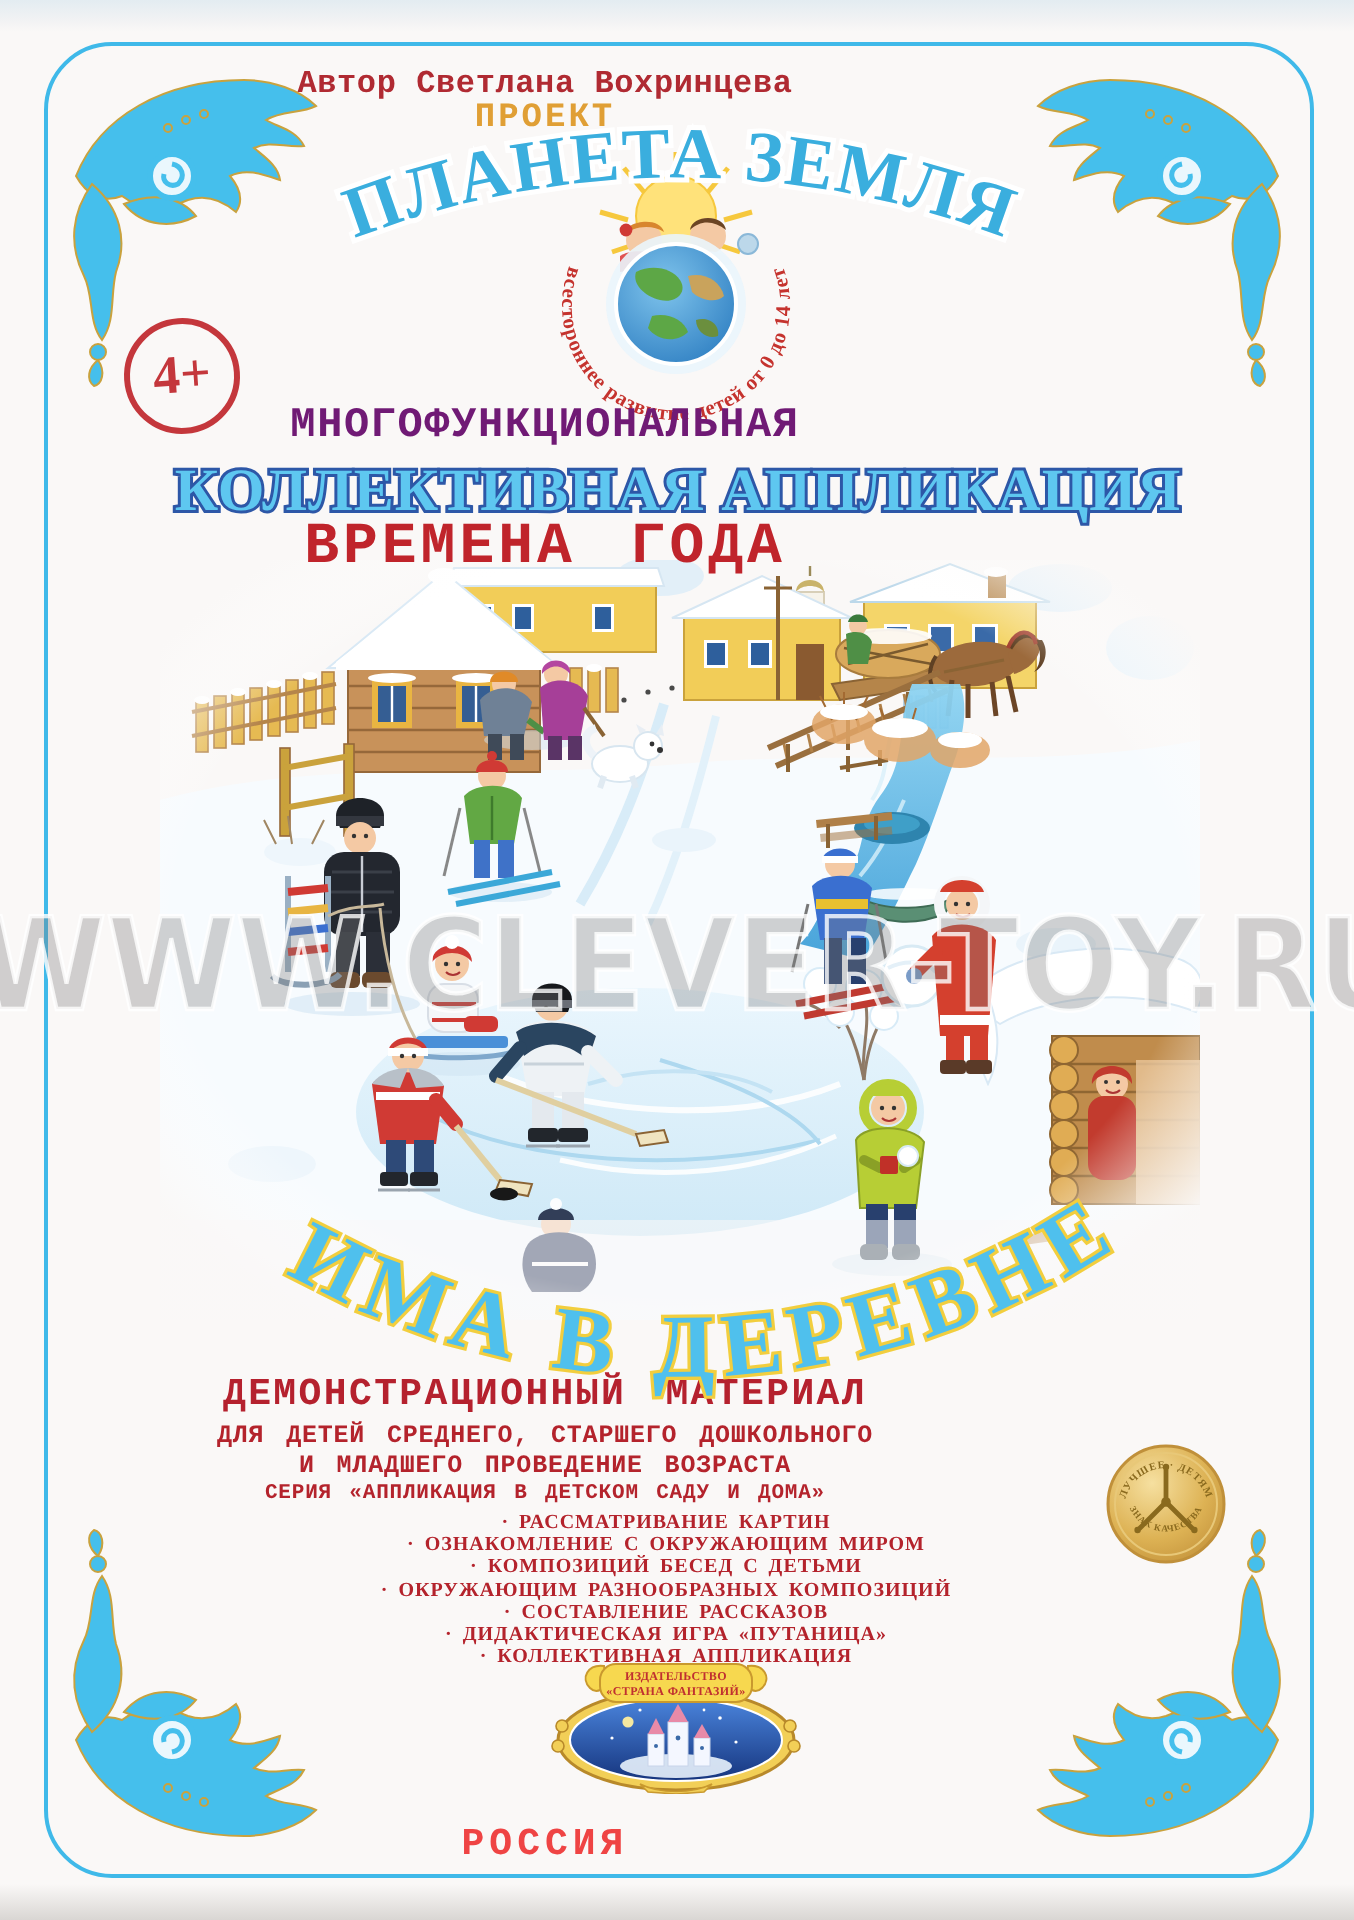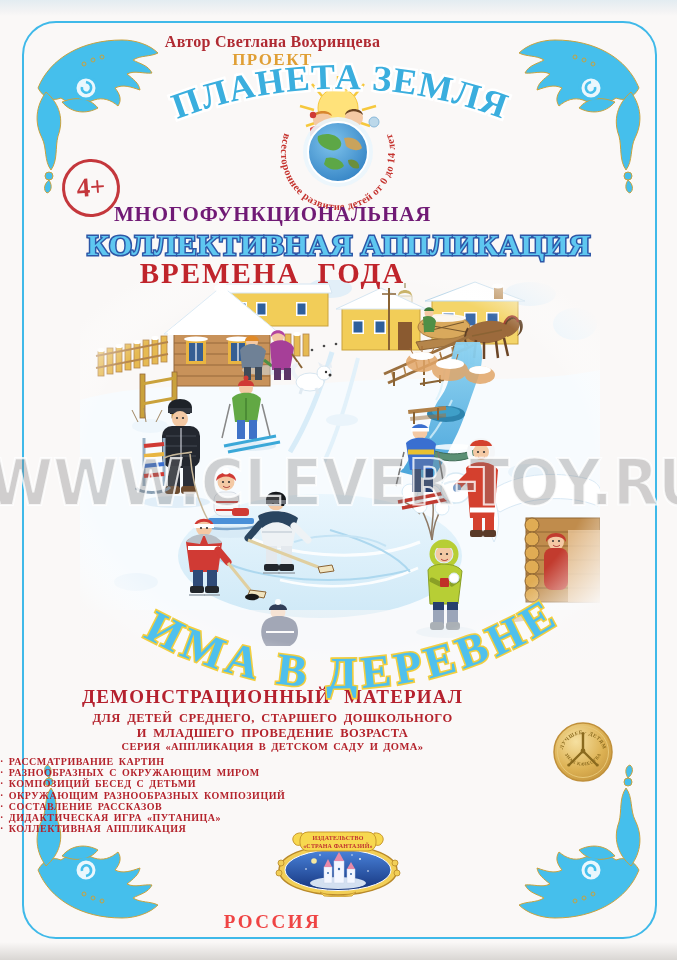--- a/index.html
+++ b/index.html
@@ -18,30 +18,30 @@
   .frame{
     position:absolute;left:22px;top:21px;width:631px;height:914px;
     border:2.5px solid #3fb9e9;border-radius:34px;
   }
   .corner{position:absolute;width:138px;height:168px;z-index:2;}
   .corner.tl{left:28px;top:26px;}
   .corner.tr{right:28px;top:26px;transform:scaleX(-1);}
   .corner.bl{left:28px;bottom:28px;transform:scaleY(-1);}
   .corner.br{right:28px;bottom:28px;transform:scale(-1,-1);}
 
-  .ctext{position:absolute;left:0;width:545px;text-align:center;z-index:5;}
+  .ctext{position:absolute;left:0;width:545px;text-align:center;z-index:5;font-family:Liberation Mono, monospace;}
   .author{top:33px;font-size:16px;font-weight:bold;color:#b02a32;letter-spacing:.3px;}
   .proekt{top:50px;font-size:17px;font-weight:bold;color:#e09f35;letter-spacing:1.5px;}
   .sub1{top:202px;font-size:21px;font-weight:bold;color:#701a75;letter-spacing:.8px;}
   .sub3{top:257px;font-size:29px;font-weight:bold;color:#c0242b;letter-spacing:2px;word-spacing:8px;}
   .demmat{top:686px;font-size:19px;font-weight:bold;color:#b5212e;letter-spacing:1.2px;word-spacing:7px;}
   .aud1{top:711px;font-size:12.5px;font-weight:bold;color:#b4232c;letter-spacing:.4px;word-spacing:3px;}
   .aud2{top:726px;font-size:12.5px;font-weight:bold;color:#b4232c;letter-spacing:.4px;word-spacing:3px;}
   .series{top:741px;font-size:10.5px;font-weight:bold;color:#b4232c;letter-spacing:.4px;word-spacing:2px;}
-  .features{position:absolute;left:0;top:756px;width:666px;text-align:left;z-index:5;}
+  .features{position:absolute;left:0;top:756px;width:666px;text-align:center;z-index:5;}
   .features div{font-size:10px;font-weight:bold;color:#b4232c;letter-spacing:.5px;word-spacing:2px;line-height:11.2px;}
   .book{top:896px;font-size:15px;font-weight:bold;color:#2a3a92;letter-spacing:1.2px;}
   .russia{top:911px;font-size:19px;font-weight:bold;color:#ef4444;letter-spacing:2.5px;}
 
   .agebadge{
     position:absolute;left:62px;top:159px;width:52px;height:52px;border-radius:50%;
     border:3px solid #c4373c;color:#c4373c;z-index:6;
     font-size:27px;font-weight:bold;text-align:center;line-height:50px;
     transform:rotate(-4deg);
   }
@@ -654,21 +654,21 @@
     </text>
   </svg>
 
   <div class="ctext demmat">ДЕМОНСТРАЦИОННЫЙ МАТЕРИАЛ</div>
   <div class="ctext aud1">ДЛЯ ДЕТЕЙ СРЕДНЕГО, СТАРШЕГО ДОШКОЛЬНОГО</div>
   <div class="ctext aud2">И МЛАДШЕГО ПРОВЕДЕНИЕ ВОЗРАСТА</div>
   <div class="ctext series">СЕРИЯ «АППЛИКАЦИЯ В ДЕТСКОМ САДУ И ДОМА»</div>
 
   <div class="features">
     <div>· РАССМАТРИВАНИЕ КАРТИН</div>
-    <div>· РАЗНООБРАЗНЫХ С ОКРУЖАЮЩИМ МИРОМ</div>
+    <div>· ОЗНАКОМЛЕНИЕ С ОКРУЖАЮЩИМ МИРОМ</div>
     <div>· КОМПОЗИЦИЙ БЕСЕД С ДЕТЬМИ</div>
     <div>· ОКРУЖАЮЩИМ РАЗНООБРАЗНЫХ КОМПОЗИЦИЙ</div>
     <div>· СОСТАВЛЕНИЕ РАССКАЗОВ</div>
     <div>· ДИДАКТИЧЕСКАЯ ИГРА «ПУТАНИЦА»</div>
     <div>· КОЛЛЕКТИВНАЯ АППЛИКАЦИЯ</div>
   </div>
 
   <svg class="medal" viewBox="0 0 64 64">
     <defs>
       <radialGradient id="gGold" cx="38%" cy="32%" r="80%">

